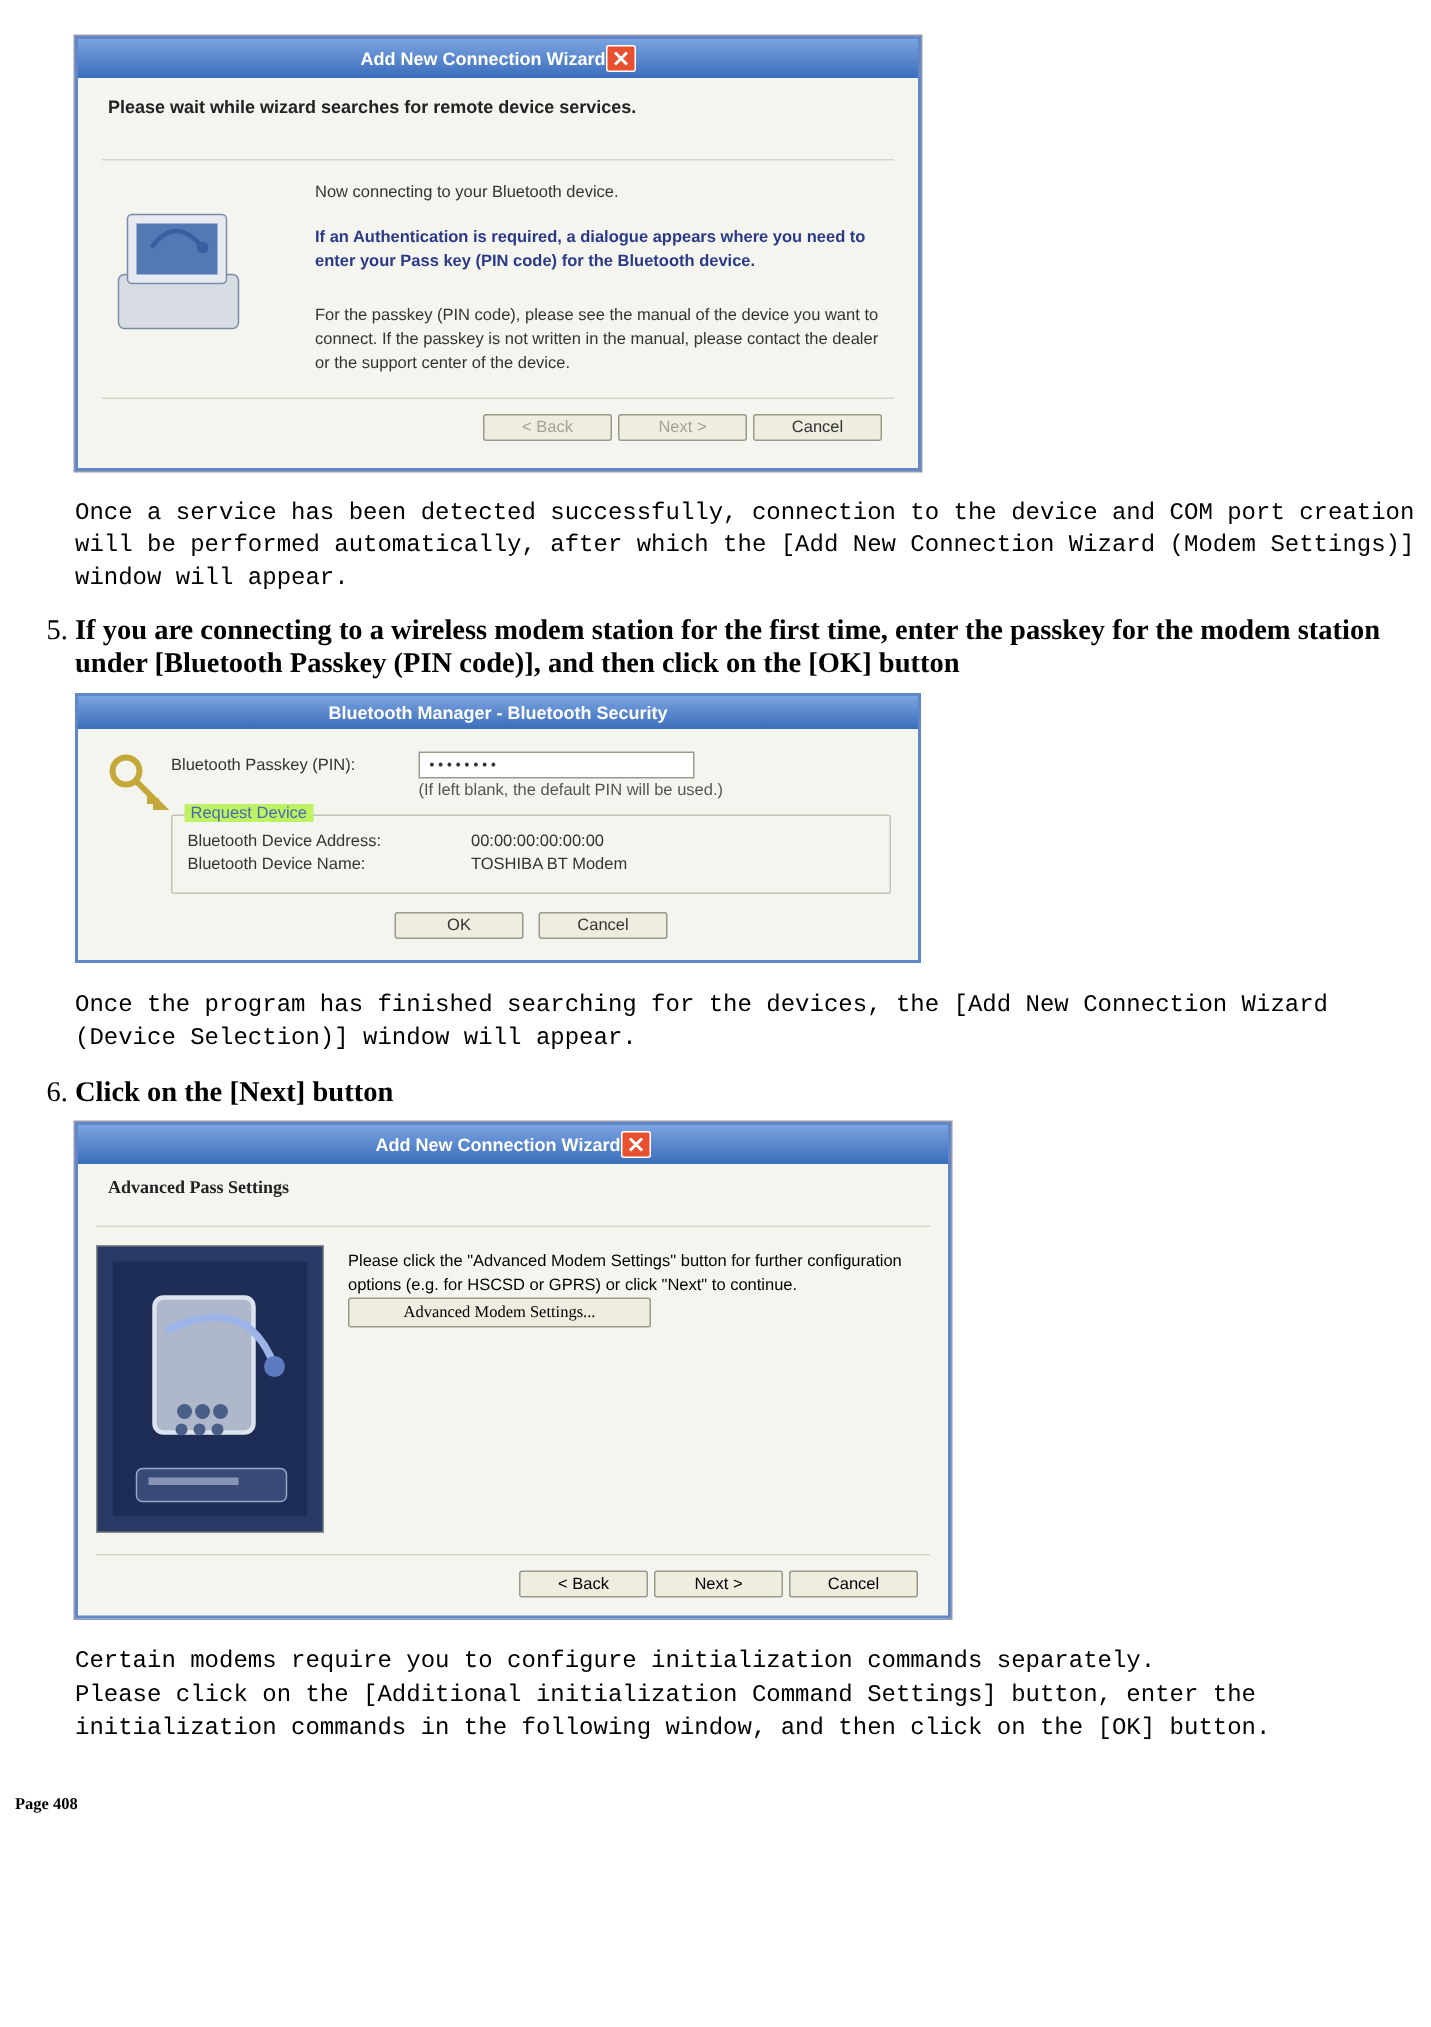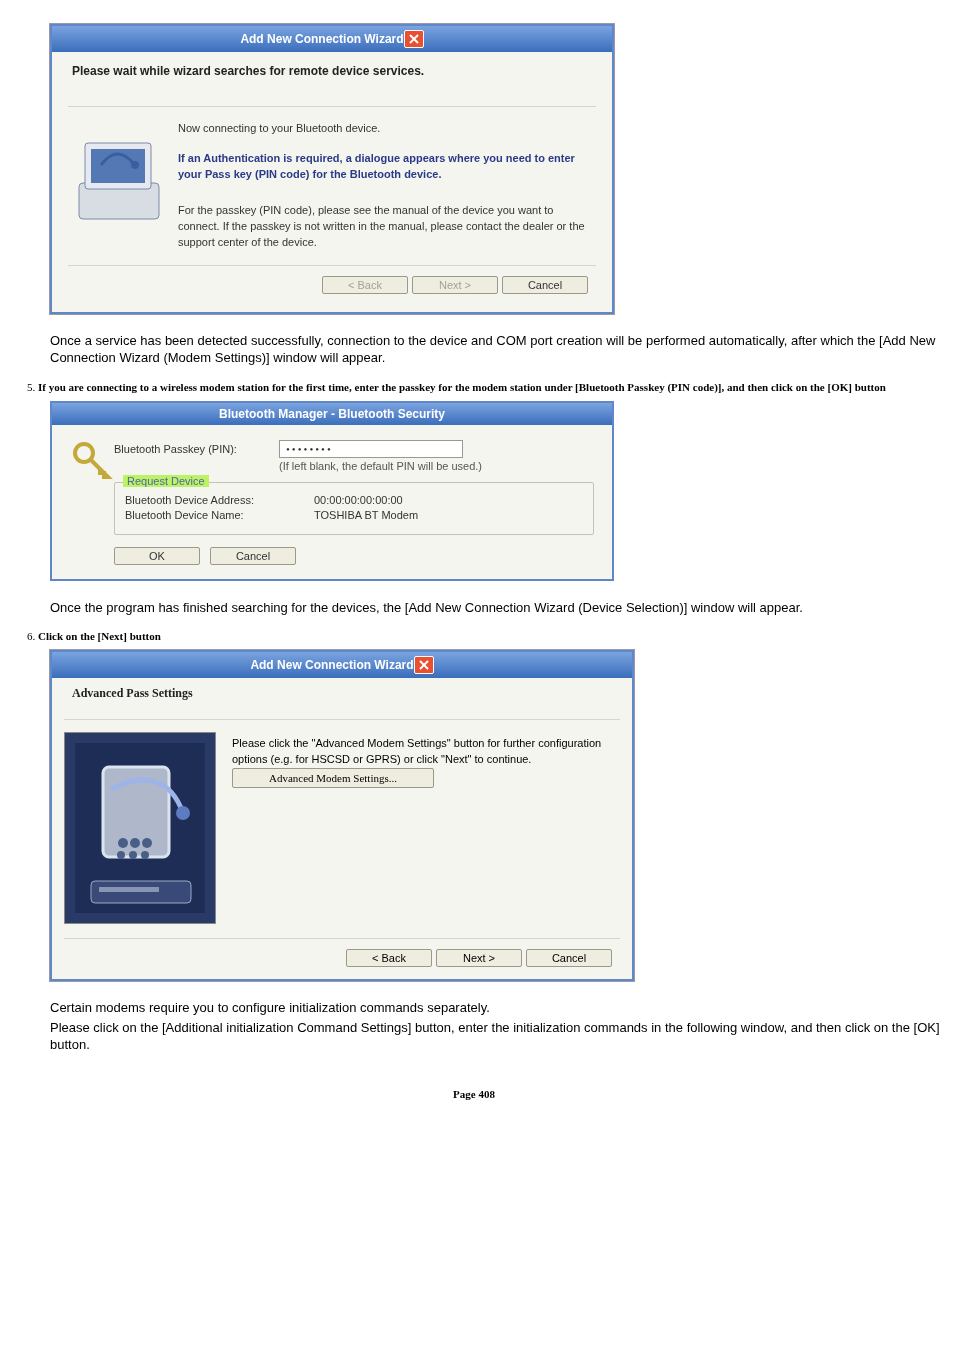--- a/index.html
+++ b/index.html
@@ -2,52 +2,52 @@
 <html><head>
 <meta charset="utf-8">
 <style>
 body{font-family:"Times New Roman",serif;font-size:13px;color:#000;margin:0;padding:16px 10px;width:954px;box-sizing:border-box;background:#fff}
 .dialog{border:2px solid #6088c8;background:#f5f5ef;margin:8px 0 18px 40px;position:relative;box-shadow:0 0 0 1px #99a}
 .titlebar{background:linear-gradient(#7ba4e0,#3a6dbb);color:#fff;font:bold 12px Tahoma,sans-serif;padding:4px 6px;display:flex;justify-content:center;align-items:center}
 .closebox{width:18px;height:16px;background:#e85030;border:1px solid #fff;border-radius:2px;display:flex;align-items:center;justify-content:center}
 .closebox svg{width:10px;height:10px}
 .dlgbody{padding:10px 16px 14px;font:11px Tahoma,sans-serif;color:#333}
 .heading{font:bold 12px Tahoma,sans-serif;color:#222;padding:2px 0 18px 4px}
-.contentrow{display:flex;gap:0}
+.contentrow{display:flex;gap:32px}
 .iconcol{width:110px;flex:none;display:flex;align-items:flex-start;justify-content:center;padding-top:4px}
 .txtcol{flex:1;line-height:1.45}
 .boldblue{font-weight:bold;color:#2a3a88}
 .btnrow{display:flex;justify-content:flex-end;gap:4px;padding:10px 8px 4px;border-top:1px solid #d8d4c8;margin-top:14px}
 .winbtn{font:11px Tahoma,sans-serif;padding:2px 0;width:84px;border:1px solid #9a9a8a;background:#efece0;border-radius:2px;text-align:center;cursor:pointer}
 .winbtn.disabled{color:#a2a298;cursor:default}
-.para{margin:4px 0 14px 40px;font-family:Liberation Sans, sans-serif;font-size:13px;line-height:1.35}
+.para{margin:4px 0 14px 40px;font-family:Liberation Mono, monospace;font-size:16px;line-height:1.35}
 ol{margin:0;padding-left:28px}
-li{margin:10px 0 6px;font-size:11px}
+li{margin:10px 12px 6px;font-size:19px}
 li .bold{font-weight:bold}
 .bt-manager{border:2px solid #6088c8;background:#f5f5ef;margin:8px 0 18px 40px;width:560px}
 .bt-body{padding:12px 18px 14px;font:11px Tahoma,sans-serif;color:#333}
 .bt-row{display:flex;gap:0;align-items:flex-start}
 .bt-icon{width:44px;height:44px;flex:none}
 .bt-fields{flex:1}
 .fieldline{display:flex;align-items:center;margin:3px 0 2px}
 .lbl{width:165px}
 .pinbox{border:1px solid #9a9a8a;background:#fff;padding:2px 6px;width:170px;font:11px Tahoma;letter-spacing:2px}
 .hint{color:#555;margin:2px 0 10px 165px}
 .groupbox{border:1px solid #c6c2b6;border-radius:2px;padding:8px 10px 10px;margin-top:4px;position:relative}
 .grouplegend{position:absolute;top:-8px;left:8px;background:#bef264;padding:0 4px;color:#4a6aa8}
 .kv{display:flex;margin:3px 0}
 .kv .k{width:189px}
-.bt-btnrow{display:flex;justify-content:flex-start;gap:10px;margin-top:12px}
+.bt-btnrow{display:flex;justify-content:center;gap:10px;margin-top:12px}
 .adv-body{padding:6px 12px 8px;font:11px Tahoma,sans-serif}
 .adv-heading{font:bold 12px Tahoma;color:#222;padding:2px 0 18px 8px}
 .adv-row{display:flex;gap:16px}
 .adv-img{width:150px;height:190px;flex:none;background:#2a3a66;border:1px solid #888;display:flex;align-items:center;justify-content:center}
 .adv-txt{flex:1;padding-top:4px;line-height:1.45}
 .advbtn{font:11px Tahoma;padding:3px 0;width:200px;border:1px solid #9a9a8a;background:#efece0;border-radius:2px;text-align:center;cursor:pointer}
-.pagefoot{text-align:center;font:bold 11px "Times New Roman",serif;margin-top:34px;padding-right:6px}
+.pagefoot{text-align:left;font:bold 11px "Times New Roman",serif;margin-top:34px;padding-right:6px}
 hr.sep{border:none;border-top:1px solid #d8d4c8;margin:10px 0 0}
 </style>
 </head>
 <body>
 
 <div class="dialog" style="width:560px">
   <div class="titlebar">
     <span>Add New Connection Wizard</span>
     <span class="closebox">
       <svg viewBox="0 0 10 10">

